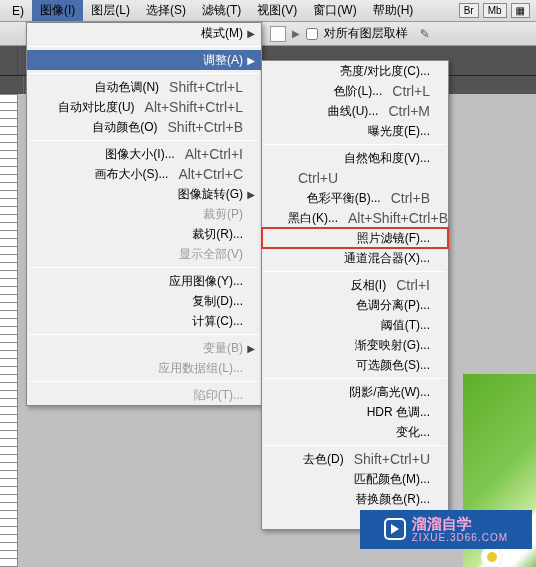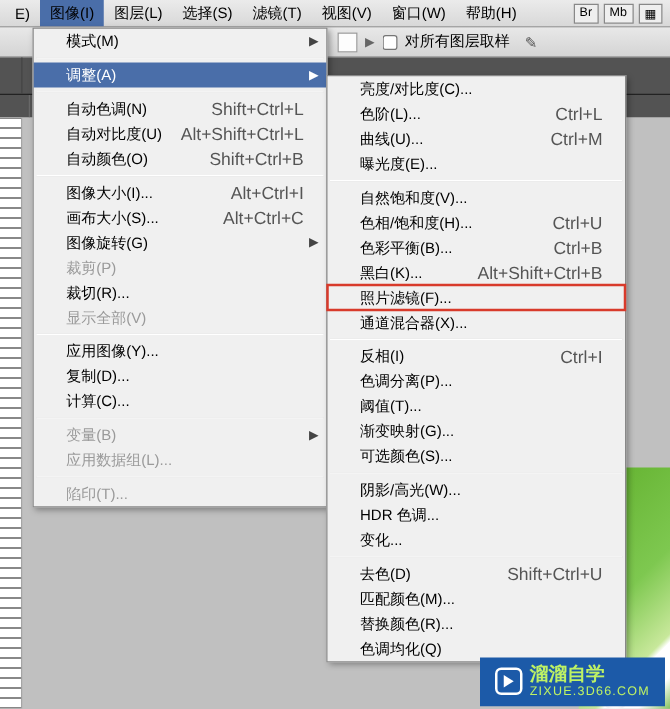--- a/index.html
+++ b/index.html
@@ -73,49 +73,49 @@
 
   
   .menu, .submenu {
     position: absolute;
     background: #f0f0f0;
     border: 1px solid #888;
     box-shadow: 2px 2px 5px rgba(0,0,0,0.35);
     z-index: 100;
   }
   .menu { left: 26px; top: 22px; width: 236px; }
-  .submenu { left: 261px; top: 60px; width: 240px; }
+  .submenu { left: 261px; top: 60px; width: 188px; }
   .menu-row {
     display: flex;
     align-items: center;
     height: 20px;
     padding: 0 18px 0 26px;
     cursor: default;
     white-space: nowrap;
     position: relative;
   }
   .menu-row.highlight { background:#4a6ea9; color:#fff; }
   .menu-row.disabled { color:#9a9a9a; }
-  .menu-row .label { flex: 1; }
+  .menu-row .label { flex: 1; text-align: right; }
   .menu-row .shortcut { color:#555; font-size:14px; margin-left:10px; }
   .menu-row .arrow {
     position:absolute; right:6px; font-size:10px; color:#444;
   }
   .menu-row.highlight .arrow{ color:#fff; }
   .menu-sep {
     height:1px; background:#c8c8c8; margin:3px 2px;
     border-bottom:1px solid #fff;
   }
   .redbox {
     outline:2px solid #d83a2b; outline-offset:-1px;
   }
   
   .watermark{
-    position:absolute; right:4px; bottom:2px;
-    background:#1c5aa8; color:#bef264; padding:6px 12px;
+    position:absolute; right:4px; bottom:18px;
+    background:#1c5aa8; color:#f9a8d4; padding:6px 24px;
     display:flex; align-items:center; gap:6px;
     z-index:200;
   }
   .watermark .icon{
     width:22px; height:22px; border:2px solid #fff; border-radius:5px;
     display:flex; align-items:center; justify-content:center;
   }
   .watermark .tri{
     width:0;height:0;border-left:8px solid #fff;border-top:5px solid transparent;border-bottom:5px solid transparent;
   }
@@ -252,21 +252,20 @@
       <span class="shortcut">Ctrl+M</span>
     </div>
     <div class="menu-row">
       <span class="label">曝光度(E)...</span>
     </div>
     <div class="menu-sep"></div>
     <div class="menu-row">
       <span class="label">自然饱和度(V)...</span>
     </div>
     <div class="menu-row">
-      <span class="label">色相/饱和度(H)...</span>
       <span class="shortcut">Ctrl+U</span>
     </div>
     <div class="menu-row">
       <span class="label">色彩平衡(B)...</span>
       <span class="shortcut">Ctrl+B</span>
     </div>
     <div class="menu-row">
       <span class="label">黑白(K)...</span>
       <span class="shortcut">Alt+Shift+Ctrl+B</span>
     </div>

